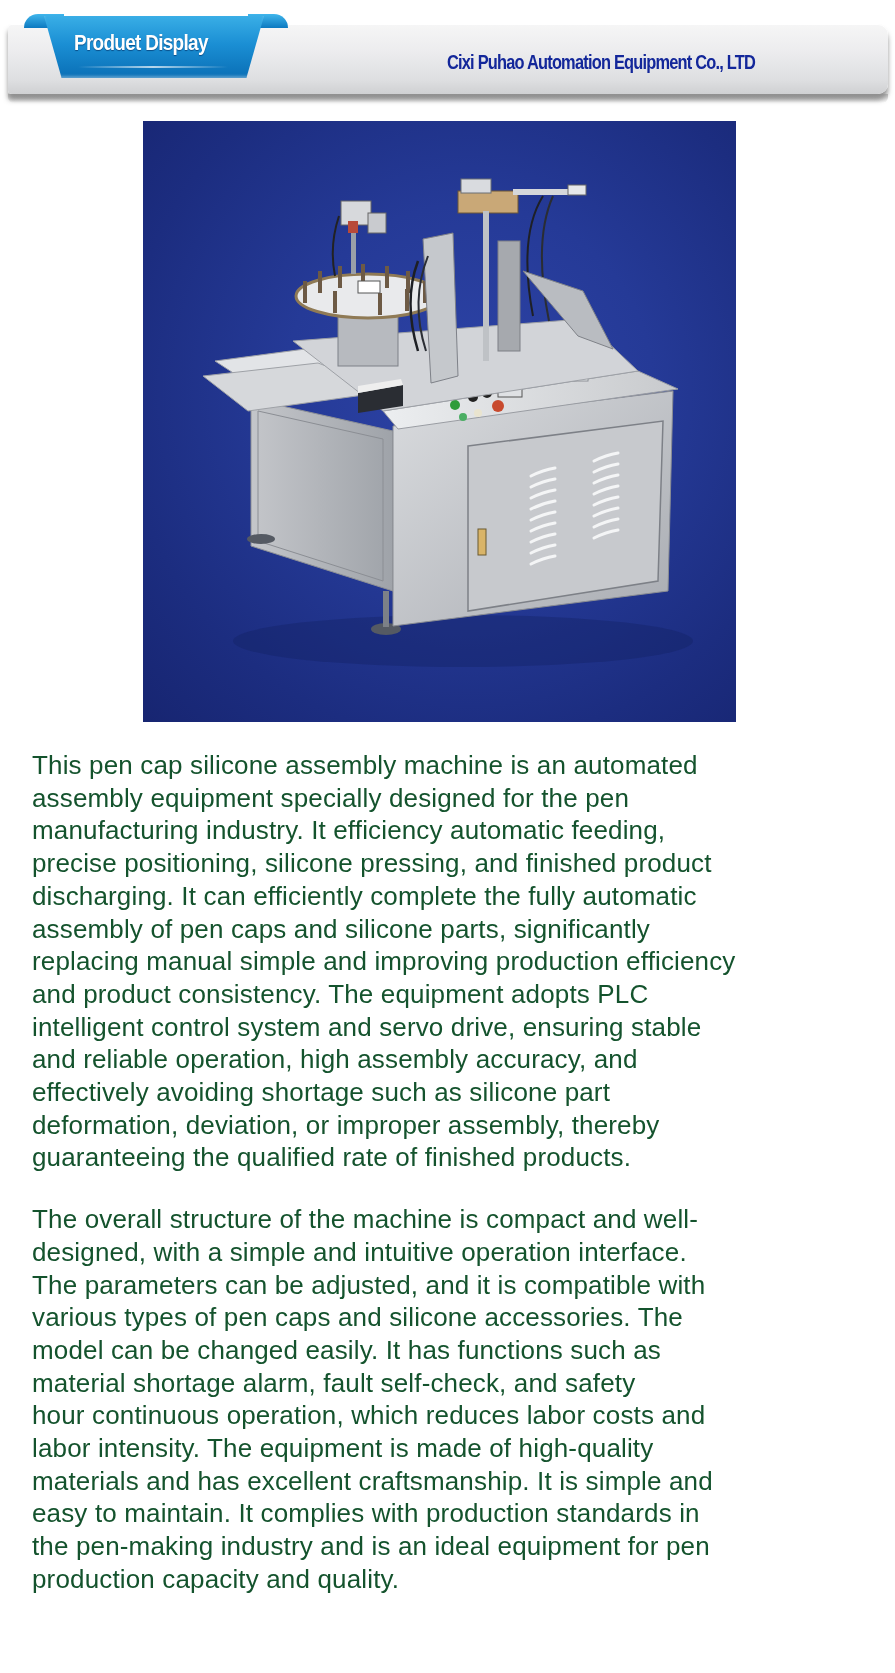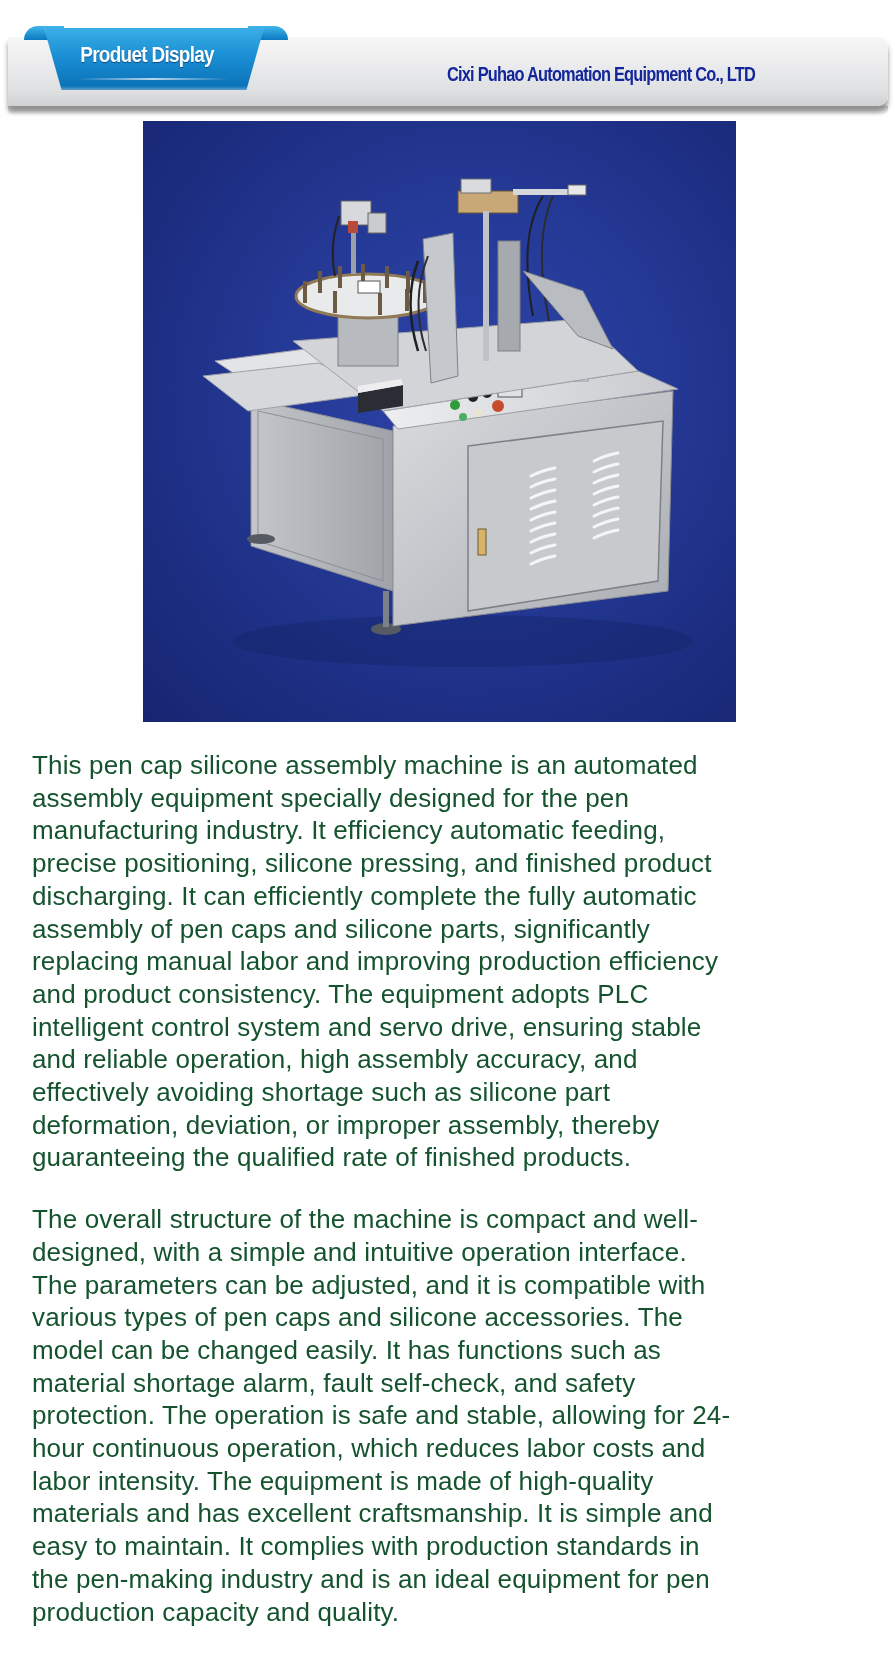--- a/index.html
+++ b/index.html
@@ -1,19 +1,19 @@
 <!DOCTYPE html>
 <html><head>
 <meta charset="utf-8">
 <style>
   html, body { margin: 0; padding: 0; background: #ffffff; }
   body { width: 895px; height: 1673px; position: relative; overflow: hidden; font-family: "Liberation Sans", sans-serif; }
 
   
-  .banner { position: absolute; left: 0; top: 12px; width: 769px; height: 110px; text-align: center; }
+  .banner { position: absolute; left: 0; top: 0; width: 769px; height: 110px; }
   .bar {
     position: absolute; left: 8px; top: 24px; width: 880px; height: 70px;
     border-radius: 4px 10px 10px 4px;
     background: linear-gradient(to bottom, #f6f6f6 0%, #ececee 40%, #dedfe1 80%, #cfd0d2 100%);
     box-shadow: 0 6px 5px rgba(60,60,60,0.55), inset 0 1px 0 #ffffff;
   }
   .bar::after {
     content: ""; position: absolute; left: 0; right: 0; bottom: -9px; height: 9px;
     background: linear-gradient(to bottom, #8c8c8c, rgba(140,140,140,0));
     border-radius: 0 0 6px 6px; opacity: .55;
@@ -190,36 +190,35 @@
 </div>
 
 <div class="content">
   <p>
     <span class="line">This pen cap silicone assembly machine is an automated</span>
     <span class="line">assembly equipment specially designed for the pen</span>
     <span class="line">manufacturing industry. It efficiency automatic feeding,</span>
     <span class="line">precise positioning, silicone pressing, and finished product</span>
     <span class="line">discharging. It can efficiently complete the fully automatic</span>
     <span class="line">assembly of pen caps and silicone parts, significantly</span>
-    <span class="line">replacing manual labor and improving production efficiency</span>
+    <span class="line">replacing manual simple and improving production efficiency</span>
     <span class="line">and product consistency. The equipment adopts PLC</span>
     <span class="line">intelligent control system and servo drive, ensuring stable</span>
     <span class="line">and reliable operation, high assembly accuracy, and</span>
     <span class="line">effectively avoiding shortage such as silicone part</span>
     <span class="line">deformation, deviation, or improper assembly, thereby</span>
     <span class="line">guaranteeing the qualified rate of finished products.</span>
   </p>
   <p>
     <span class="line">The overall structure of the machine is compact and well-</span>
     <span class="line">designed, with a simple and intuitive operation interface.</span>
     <span class="line">The parameters can be adjusted, and it is compatible with</span>
     <span class="line">various types of pen caps and silicone accessories. The</span>
     <span class="line">model can be changed easily. It has functions such as</span>
     <span class="line">material shortage alarm, fault self-check, and safety</span>
-    <span class="line">protection. The operation is safe and stable, allowing for 24-</span>
     <span class="line">hour continuous operation, which reduces labor costs and</span>
     <span class="line">labor intensity. The equipment is made of high-quality</span>
     <span class="line">materials and has excellent craftsmanship. It is simple and</span>
     <span class="line">easy to maintain. It complies with production standards in</span>
     <span class="line">the pen-making industry and is an ideal equipment for pen</span>
     <span class="line">production capacity and quality.</span>
   </p>
 </div>
 
 </body></html>

